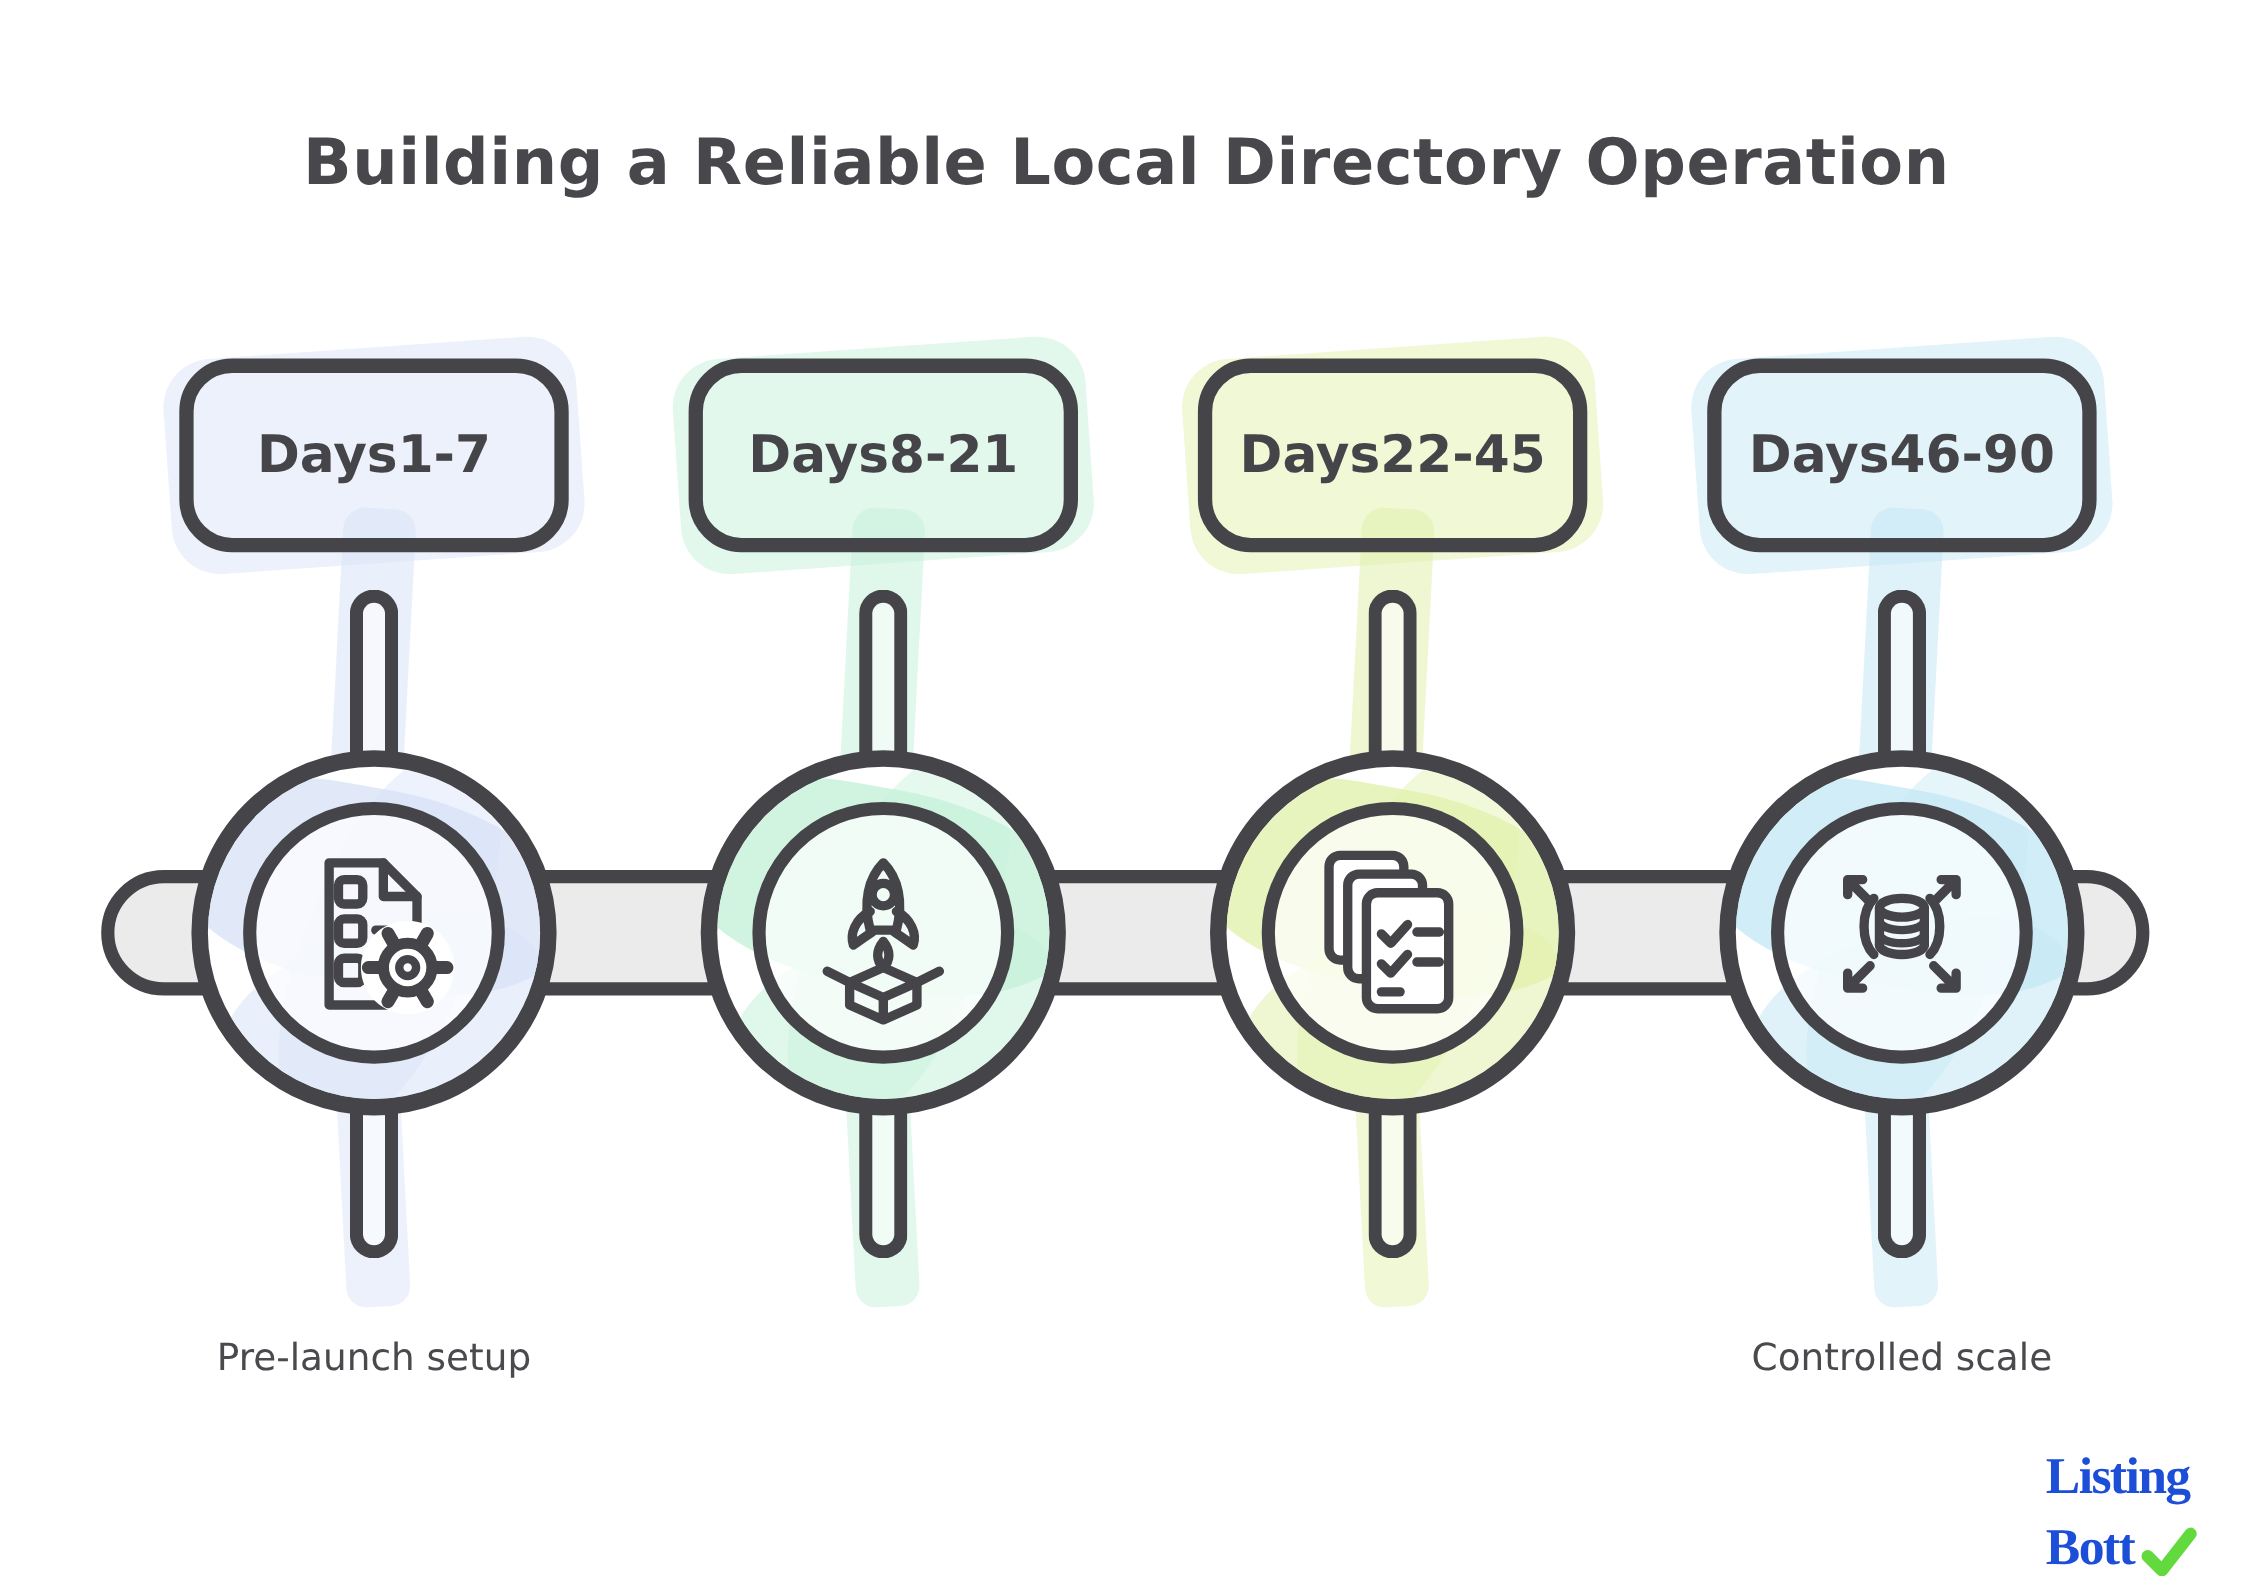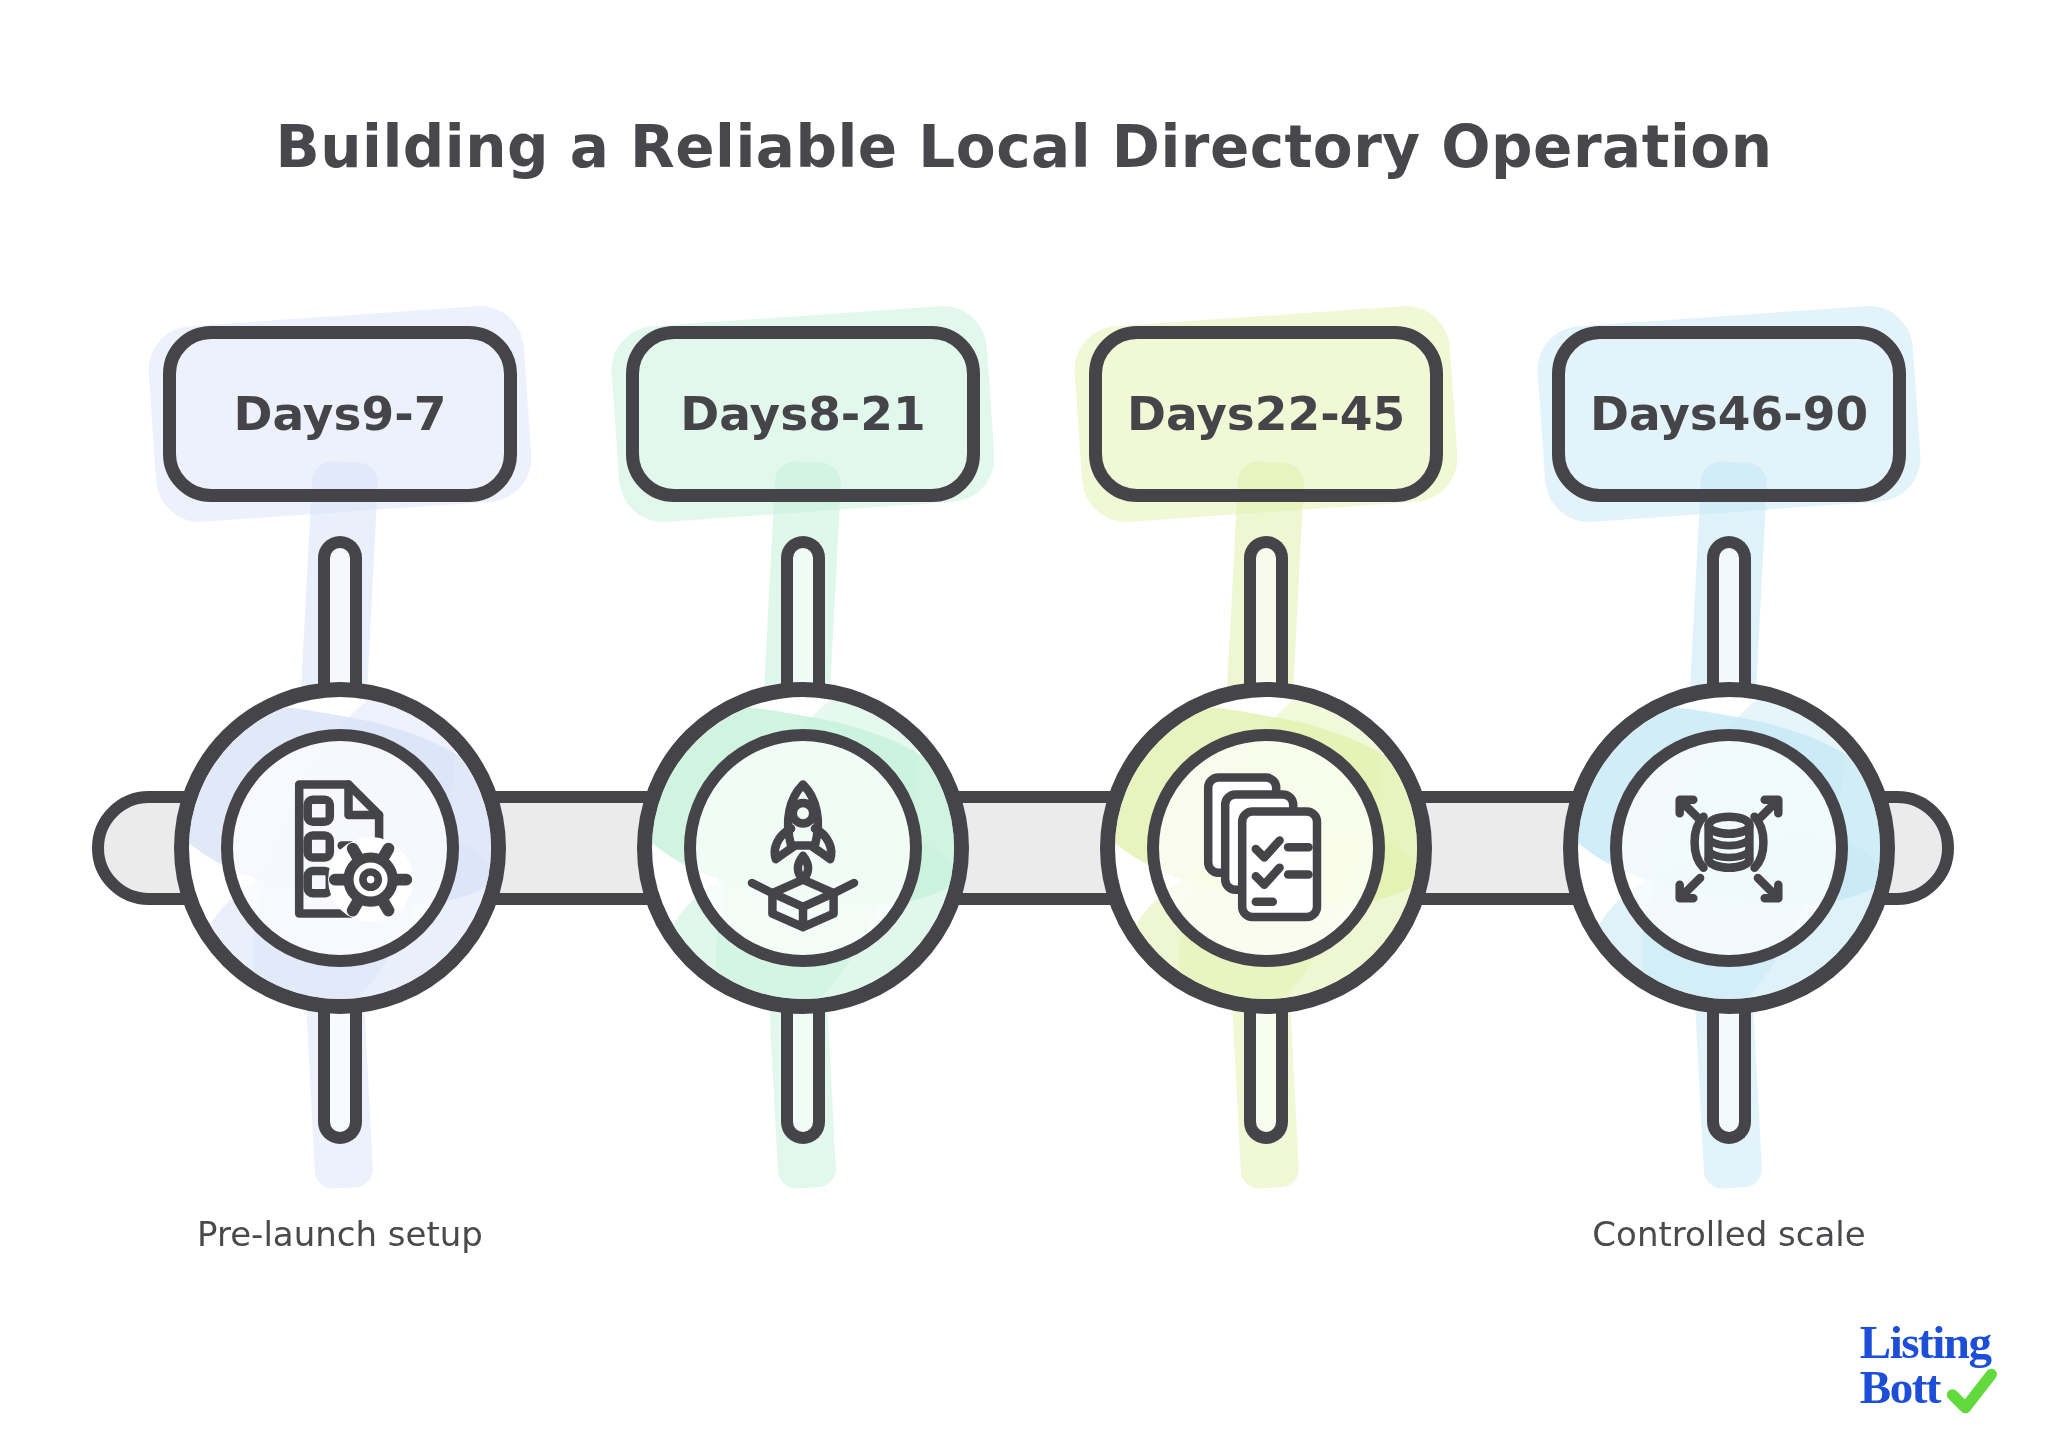--- a/index.html
+++ b/index.html
@@ -135,37 +135,37 @@
     right: 48px; top: 1320px;
     text-align: left;
     font-size: 47px;
     font-weight: bold;
     letter-spacing: -1.5px;
     line-height: 0.95;
     color: #1d4ed8;
     z-index: 9;
     font-family: Liberation Serif, serif;
   }
-  .brand-row { display: flex; align-items: flex-end; }
+  .brand-row { display: flex; align-items: flex-end; margin-top: 20px; }
   .brand-check { width: 58px; height: 52px; margin-left: 2px; margin-bottom: -8px; }
 </style>
 </head>
 <body>
 
 <div id="canvas">
 
   <h1 class="page-title">Building a Reliable Local Directory Operation</h1>
 
   <div class="track"></div>
 
   <div class="node" style="left:110px">
     <div class="badge-spill" style="background-color: rgb(217, 227, 248);"></div>
     <div class="badge">
       <span>Days</span>
-      <span>9-7</span>
+      <span>1-7</span>
     </div>
     <div class="streak streak-top" style="background-color: rgb(217, 227, 248);"></div>
     <div class="streak streak-bottom" style="background-color: rgb(217, 227, 248);"></div>
     <div class="stem stem-top"></div>
     <div class="stem stem-bottom"></div>
     <div class="outer-circle">
       <div class="splash splash-a" style="background-color: rgb(217, 227, 248);"></div>
       <div class="splash splash-b" style="background-color: rgb(217, 227, 248);"></div>
       <div class="splash splash-c" style="background-color: rgb(217, 227, 248);"></div>
     </div>

